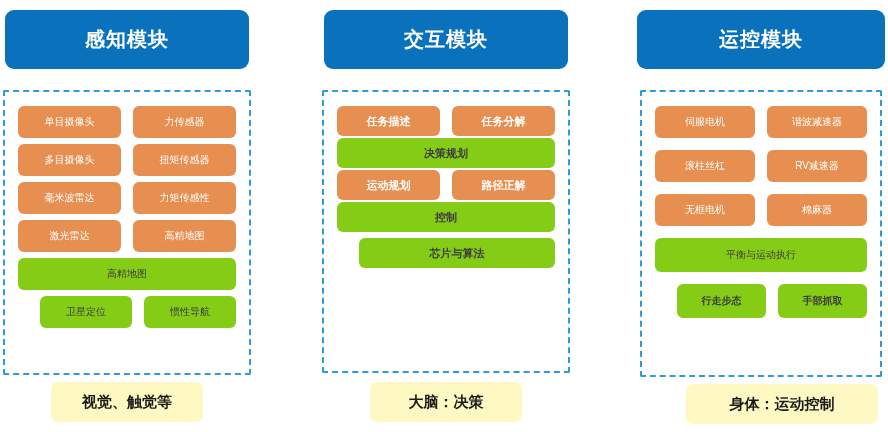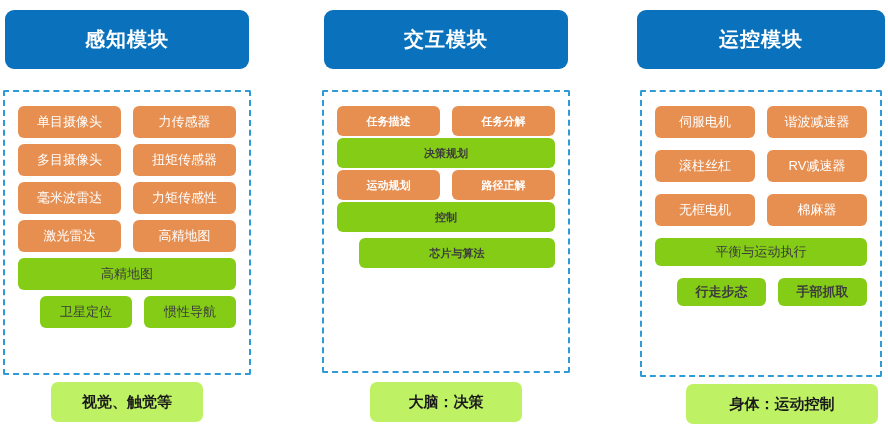--- a/index.html
+++ b/index.html
@@ -46,38 +46,38 @@
   .col-1 .row{margin-bottom:6px;}
   .col-2 .row{margin-bottom:2px;}
   .col-3 .row{margin-bottom:12px;}
   .row:last-child{margin-bottom:0;padding-left:22px;}
 
   .chip{
     flex:1 1 0;
     height:32px;
     border-radius:6px;
     display:flex;align-items:center;justify-content:center;
-    font-size:13px;
+    font-size:10px;
     white-space:nowrap;
     box-sizing:border-box;
   }
   .chip.orange{background:#e78f51;color:#ffffff;}
   .chip.lightblue{background:#84cc16;color:#3c3c3c;}
   .chip.bold{font-weight:bold;}
   .chip.wide{flex:1 1 100%;}
 
   .col-2 .chip{height:30px;font-size:11px;}
   .col-2 .row.spacer-above{margin-top:6px;}
   .col-3 .chip{height:32px;}
-  .col-3 .row.tall .chip{height:28px;}
+  .col-3 .row.tall .chip{height:34px;}
 
   
   .footer{
     position:absolute;left:50px;width:150px;height:40px;
-    background:#bef264;border-radius:7px;
+    background:#fef9c3;border-radius:7px;
     display:flex;align-items:center;justify-content:center;
     font-size:15px;font-weight:bold;color:#1a1a1a;
     white-space:nowrap;
   }
   .col-1 .footer{top:382px;left:48px;width:152px;}
   .col-2 .footer{top:382px;left:48px;width:152px;}
   .col-3 .footer{top:384px;left:46px;width:192px;}
 </style>
 </head>
 <body>

